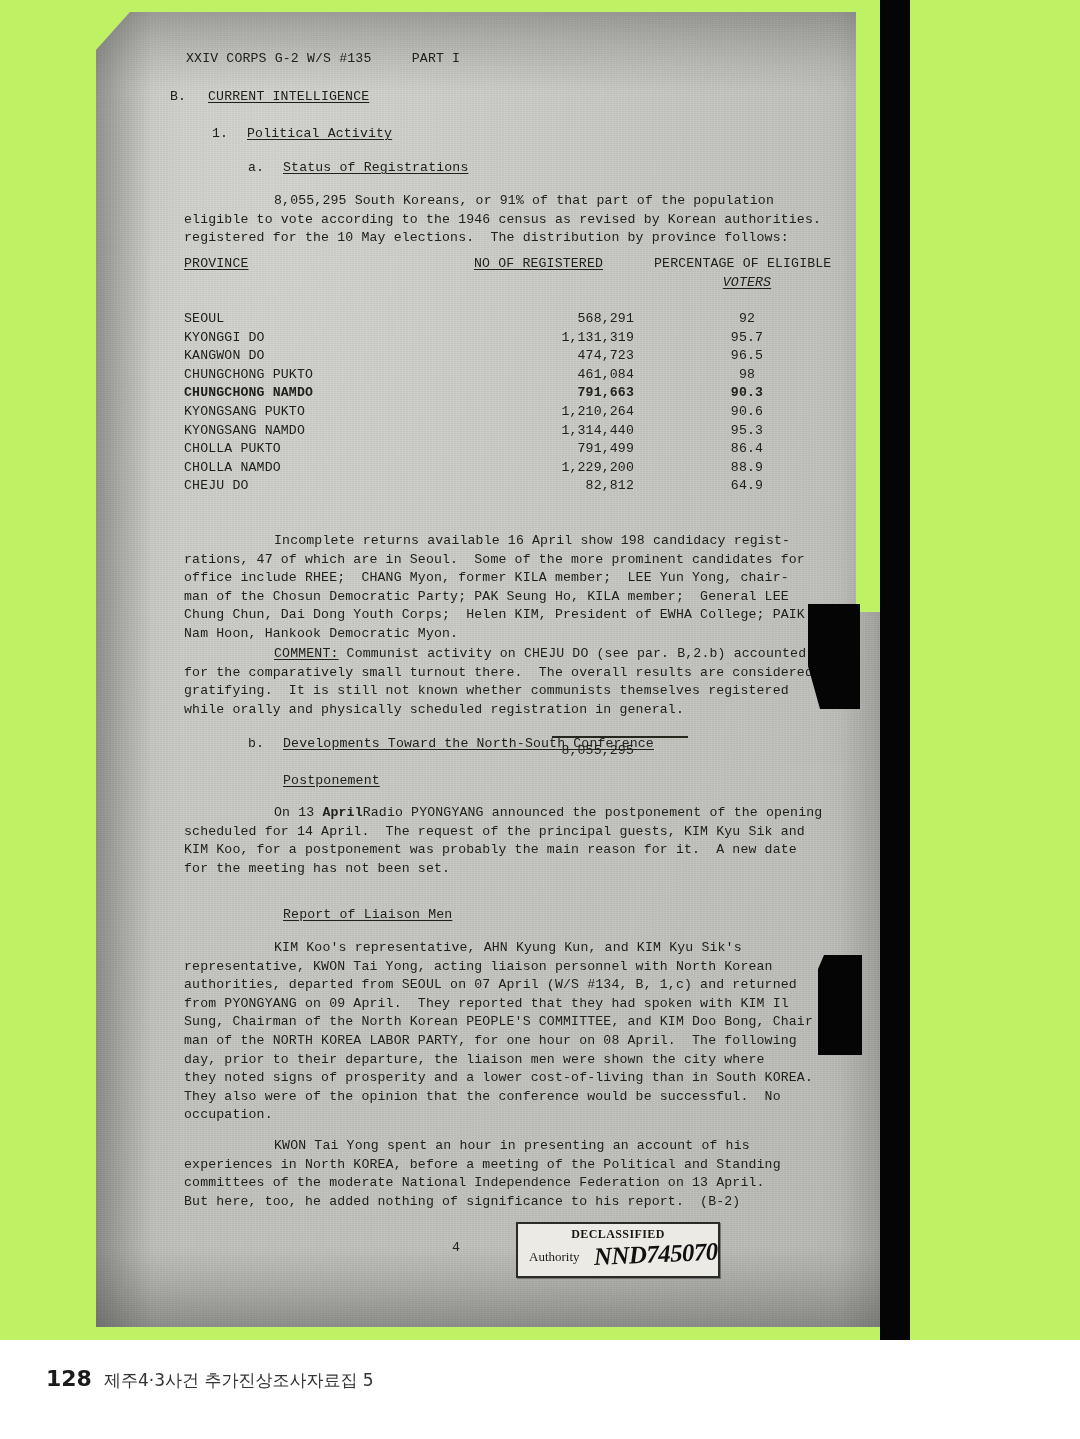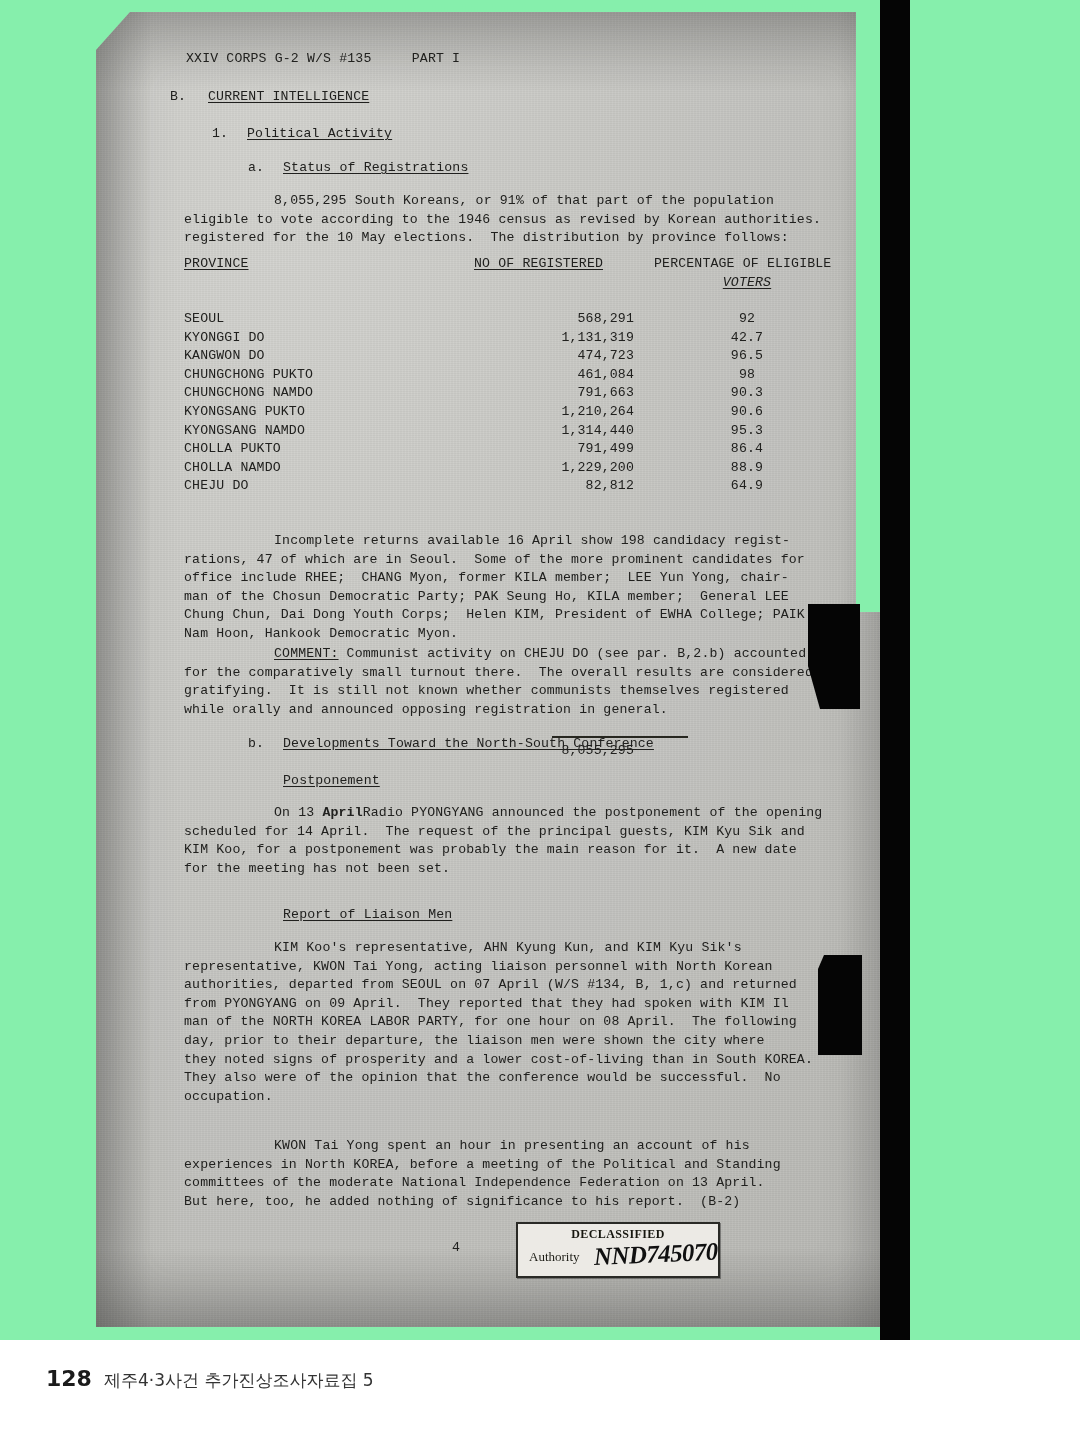--- a/index.html
+++ b/index.html
@@ -8,21 +8,21 @@
     width:1080px;height:1439px;
     background:#ffffff;
     font-family:"Liberation Sans", sans-serif;
     overflow:hidden;
     position:relative;
   }
 
   
   #scan-area{
     position:absolute;left:0;top:0;width:1080px;height:1340px;
-    background:#86efac;
+    background:#bef264;
     overflow:hidden;
   }
 
   
   #sheet{
     position:absolute;
     left:96px;top:12px;
     width:805px;height:1315px;
     background:
       radial-gradient(ellipse at 22% 12%, #d2d2ce 0%, #c6c6c2 42%, #bdbdb9 72%, #b4b4b0 100%);
@@ -173,33 +173,33 @@
 
       <div id="table-rows">
           <div class="row" style="top: 55px;">
             <div class="c-prov">SEOUL</div>
             <div class="c-num">568,291</div>
             <div class="c-pct">92</div>
           </div>
           <div class="row" style="top: 73.6px;">
             <div class="c-prov">KYONGGI DO</div>
             <div class="c-num">1,131,319</div>
-            <div class="c-pct">42.7</div>
+            <div class="c-pct">95.7</div>
           </div>
           <div class="row" style="top: 92.2px;">
             <div class="c-prov">KANGWON DO</div>
             <div class="c-num">474,723</div>
             <div class="c-pct">96.5</div>
           </div>
           <div class="row" style="top: 110.8px;">
             <div class="c-prov">CHUNGCHONG PUKTO</div>
             <div class="c-num">461,084</div>
             <div class="c-pct">98</div>
           </div>
-          <div class="row" style="top: 129.4px;">
+          <div class="row" style="top: 129.4px; font-weight: bold;">
             <div class="c-prov">CHUNGCHONG NAMDO</div>
             <div class="c-num">791,663</div>
             <div class="c-pct">90.3</div>
           </div>
           <div class="row" style="top: 148px;">
             <div class="c-prov">KYONGSANG PUKTO</div>
             <div class="c-num">1,210,264</div>
             <div class="c-pct">90.6</div>
           </div>
           <div class="row" style="top: 166.6px;">
@@ -234,21 +234,21 @@
       <div class="ln">office include RHEE;  CHANG Myon, former KILA member;  LEE Yun Yong, chair-</div>
       <div class="ln">man of the Chosun Democratic Party; PAK Seung Ho, KILA member;  General LEE</div>
       <div class="ln">Chung Chun, Dai Dong Youth Corps;  Helen KIM, President of EWHA College; PAIK</div>
       <div class="ln">Nam Hoon, Hankook Democratic Myon.</div>
     </div>
 
     <div class="blk" style="left:88px;top:633px;">
       <div class="ln"><span style="display:inline-block;width:90px;"></span><span class="u">COMMENT:</span><span> Communist activity on CHEJU DO (see par. B,2.b) accounted</span></div>
       <div class="ln">for the comparatively small turnout there.  The overall results are considered</div>
       <div class="ln">gratifying.  It is still not known whether communists themselves registered</div>
-      <div class="ln">while orally and announced opposing registration in general.</div>
+      <div class="ln">while orally and physically scheduled registration in general.</div>
     </div>
 
     <div class="blk ln" style="left:152px;top:723px;">b.</div>
     <div class="blk ln u" style="left:187px;top:723px;">Developments Toward the North-South Conference</div>
 
     <div class="blk ln u" style="left:187px;top:760px;">Postponement</div>
 
     <div class="blk" style="left:88px;top:792px;">
       <div class="ln"><span style="display:inline-block;width:90px;"></span><span>On 13 </span><span class="bold">April</span><span>Radio PYONGYANG announced the postponement of the opening</span></div>
       <div class="ln">scheduled for 14 April.  The request of the principal guests, KIM Kyu Sik and</div>
@@ -256,20 +256,21 @@
       <div class="ln">for the meeting has not been set.</div>
     </div>
 
     <div class="blk ln u" style="left:187px;top:894px;">Report of Liaison Men</div>
 
     <div class="blk" style="left:88px;top:927px;">
       <div class="ln" style="text-indent:90px;">KIM Koo's representative, AHN Kyung Kun, and KIM Kyu Sik's</div>
       <div class="ln">representative, KWON Tai Yong, acting liaison personnel with North Korean</div>
       <div class="ln">authorities, departed from SEOUL on 07 April (W/S #134, B, 1,c) and returned</div>
       <div class="ln">from PYONGYANG on 09 April.  They reported that they had spoken with KIM Il</div>
+      <div class="ln">Sung, Chairman of the North Korean PEOPLE'S COMMITTEE, and KIM Doo Bong, Chair</div>
       <div class="ln">man of the NORTH KOREA LABOR PARTY, for one hour on 08 April.  The following</div>
       <div class="ln">day, prior to their departure, the liaison men were shown the city where</div>
       <div class="ln">they noted signs of prosperity and a lower cost-of-living than in South KOREA.</div>
       <div class="ln">They also were of the opinion that the conference would be successful.  No</div>
       <div class="ln">occupation.</div>
     </div>
 
     <div class="blk" style="left:88px;top:1125px;">
       <div class="ln" style="text-indent:90px;">KWON Tai Yong spent an hour in presenting an account of his</div>
       <div class="ln">experiences in North KOREA, before a meeting of the Political and Standing</div>

